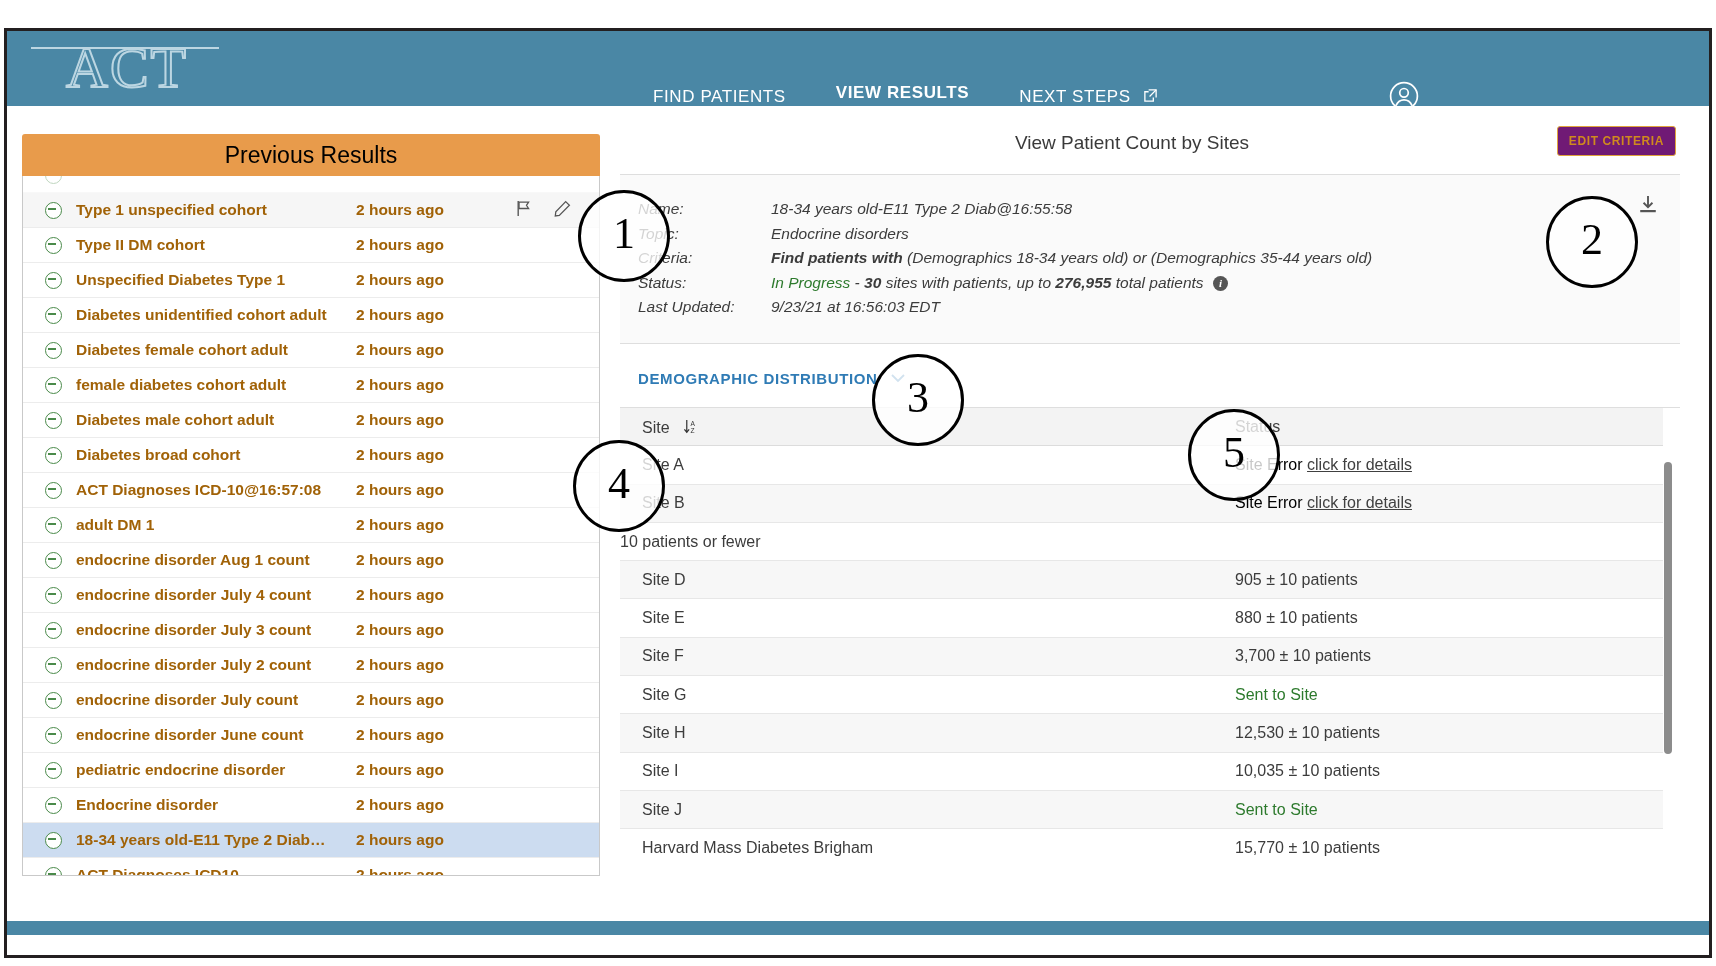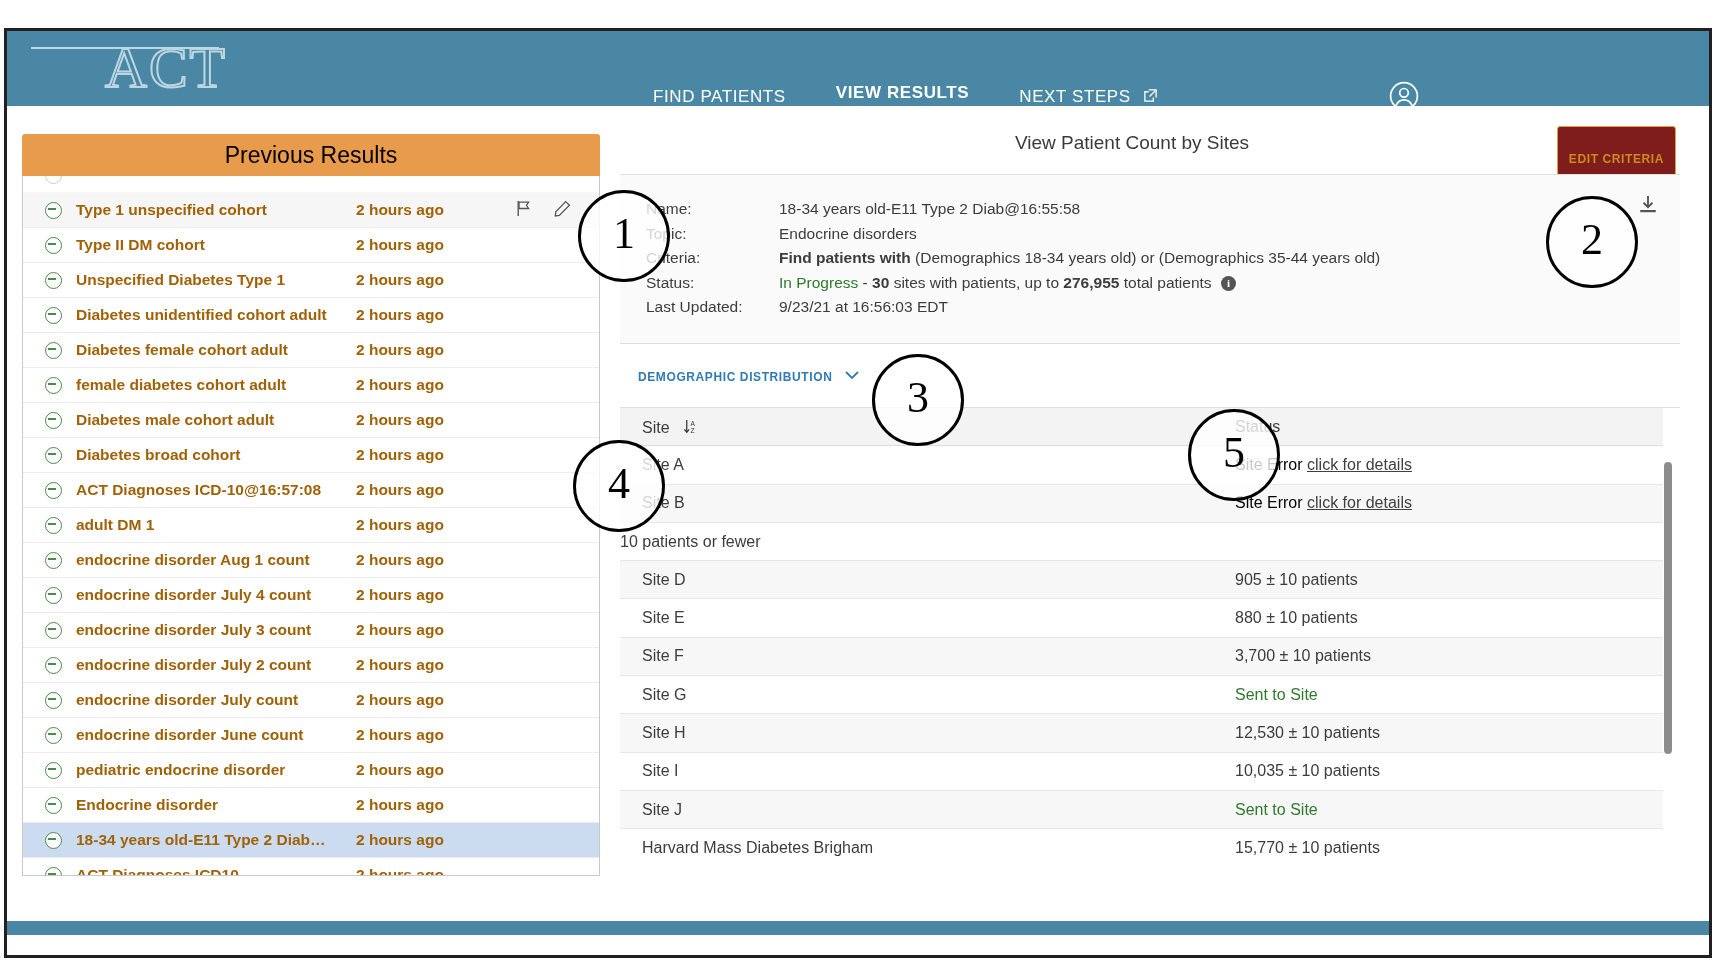--- a/index.html
+++ b/index.html
@@ -47,21 +47,21 @@
   }
   .logo {
     position: absolute;
     left: 20px; top: 6px;
     width: 200px; height: 62px;
     font-family: "Liberation Serif", serif;
     font-size: 58px;
     letter-spacing: 2px;
     color: #4a87a5;
     -webkit-text-stroke: 2px #bcd6e2;
-    text-align: right;
+    text-align: center;
     line-height: 62px;
     user-select: none;
   }
   .logo-underline {
     position: absolute;
     left: 24px; top: 16px;
     width: 188px; height: 2px;
     background: #bcd6e2;
   }
   .brand {
@@ -210,44 +210,45 @@
     width: 1000px;
     text-align: center;
     font-size: 19px;
     color: #3a3a3a;
   }
   .edit-criteria {
     position: absolute;
     right: 4px; top: 0;
     border: 1.5px solid #e0a33c;
     color: #cf8a1e;
-    background: #7f1d1d;
+    background: #701a75;
     font-size: 12px;
     font-weight: bold;
     letter-spacing: .6px;
-    padding: 25px 11px;
+    padding: 7px 11px;
     border-radius: 3px;
     cursor: pointer;
   }
   .info-card {
     position: absolute;
     left: 0; top: 48px;
     width: 1060px;
     height: 170px;
     background: #fafafa;
     border-top: 1px solid #dedede;
     border-bottom: 1px solid #dedede;
     box-sizing: border-box;
   }
   .info-table {
     position: absolute;
-    left: 26px; top: 22px;
+    left: 18px; top: 22px;
     font-size: 15.5px;
     line-height: 24.5px;
     color: #3c3c3c;
+    font-style: italic;
   }
   .info-row { display: flex; }
   .info-label { width: 133px; flex: 0 0 auto; }
   .info-value { white-space: nowrap; }
   .bold { font-weight: bold; }
   .green { color: #2d7a2d; }
   .download-icon {
     position: absolute;
     right: 22px; top: 20px;
     cursor: pointer;
@@ -272,21 +273,21 @@
     position: absolute;
     left: 0; top: 222px;
     width: 1060px;
     height: 60px;
     border-bottom: 1px solid #dedede;
     box-sizing: border-box;
   }
   .demo-toggle {
     position: absolute;
     left: 18px; top: 22px;
-    font-size: 12px;
+    font-size: 15px;
     letter-spacing: .6px;
     color: #2f7bb5;
     font-weight: bold;
     cursor: pointer;
   }
   .chev {
     display: inline-block;
     margin-left: 9px;
     font-size: 12px;
     position: relative;

